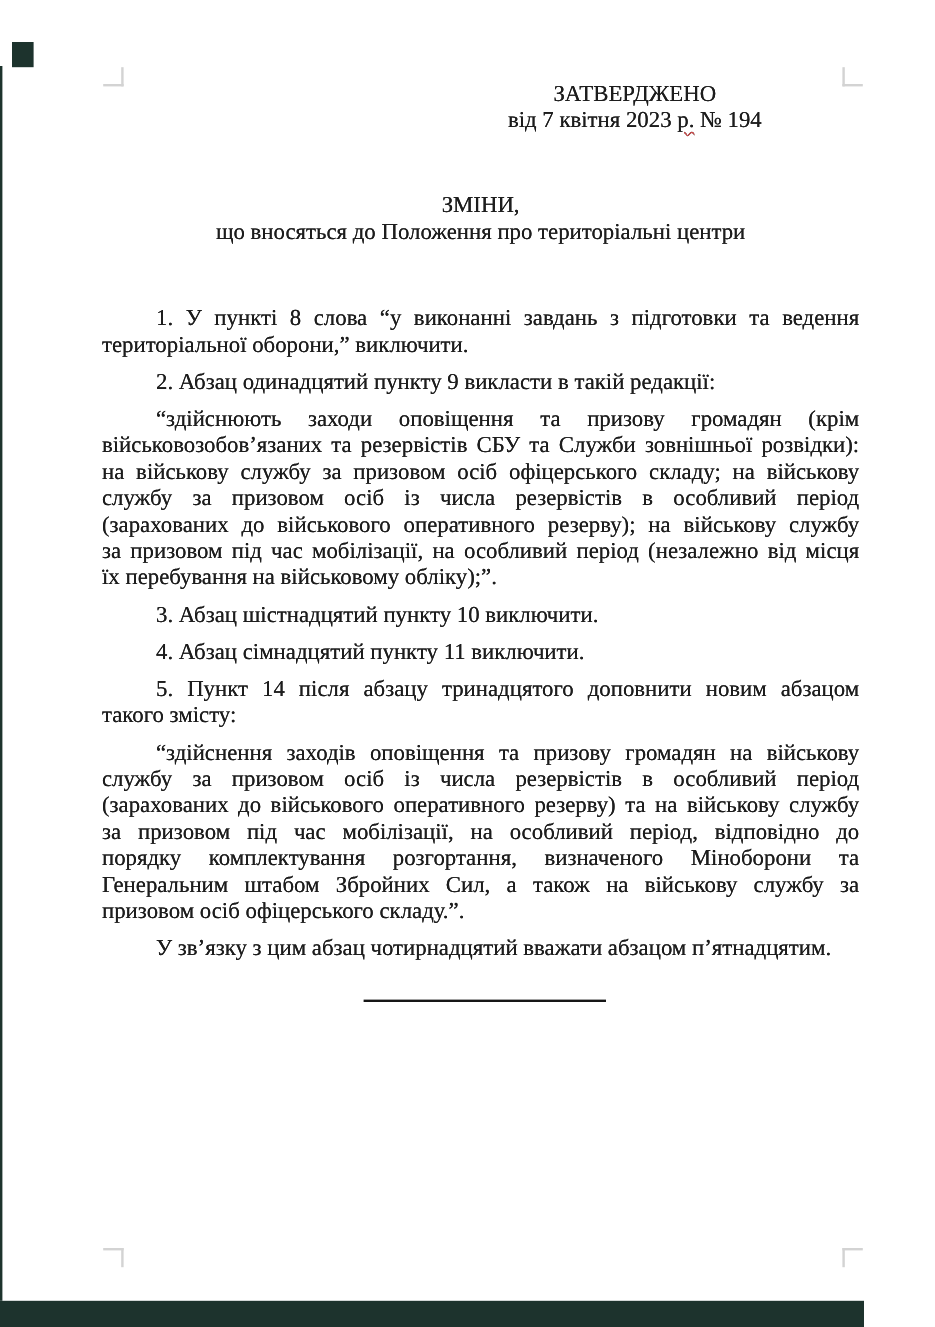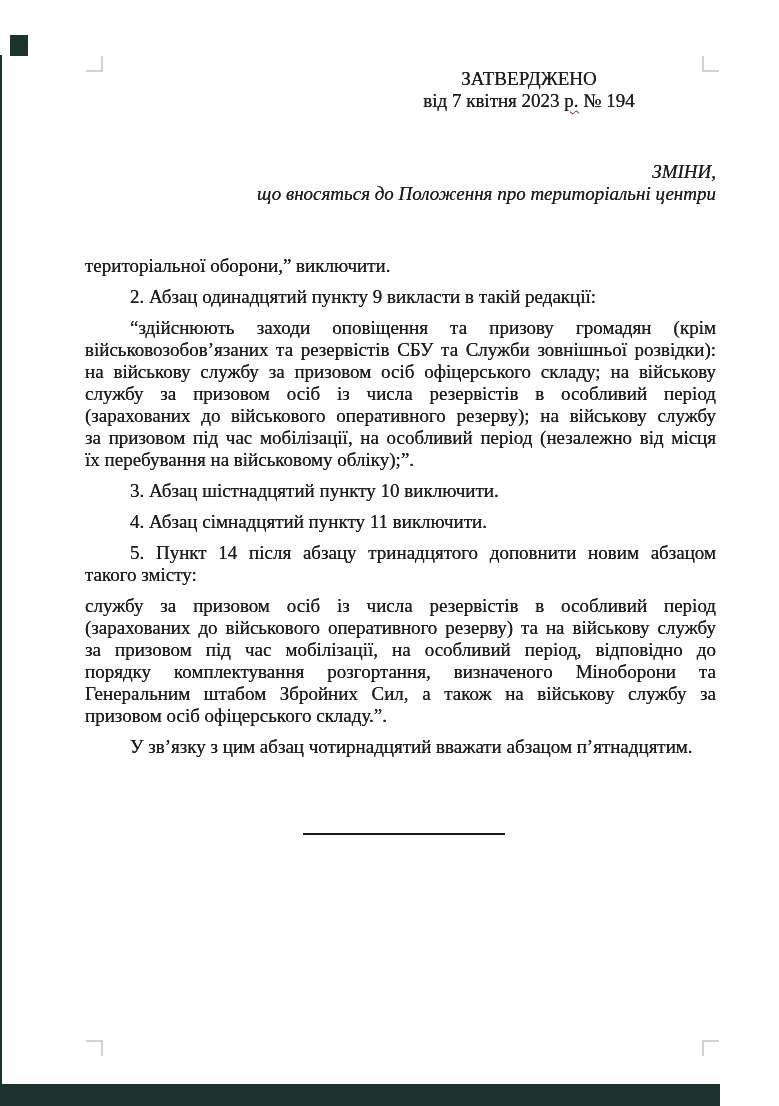--- a/index.html
+++ b/index.html
@@ -42,23 +42,22 @@
     white-space: nowrap;
   }
   .squiggle {
     text-decoration: underline wavy var(--c-squiggle, #d04545);
     text-decoration-thickness: 1px;
     text-underline-offset: 3px;
   }
   .doctitle {
     position: absolute;
     left: 85px; top: 161px; width: 631px;
-    text-align: right;
+    text-align: center;
     white-space: nowrap;
-    font-style: italic;
   }
   .docbody {
     position: absolute;
     left: 85px; top: 255px; width: 631px;
   }
   .para { margin: 0 0 9px 0; }
   .bline { text-align: justify; text-align-last: justify; }
   .bline.first { text-indent: 45px; }
   .bline.last { text-align-last: left; }
   .divider {
@@ -87,20 +86,21 @@
     <div><span>від 7 квітня 2023 </span><span class="squiggle">р.</span><span> № 194</span></div>
   </div>
 
   <div class="doctitle txt">
     <div>ЗМІНИ,</div>
     <div>що вносяться до Положення про територіальні центри</div>
   </div>
 
   <div class="docbody txt">
       <div class="para">
+        <div class="bline first">1. У пункті 8 слова “у виконанні завдань з підготовки та ведення</div>
         <div class="bline last">територіальної оборони,” виключити.</div>
       </div>
       <div class="para">
         <div class="bline first last">2. Абзац одинадцятий пункту 9 викласти в такій редакції:</div>
       </div>
       <div class="para">
         <div class="bline first">“здійснюють заходи оповіщення та призову громадян (крім</div>
         <div class="bline">військовозобов’язаних та резервістів СБУ та Служби зовнішньої розвідки):</div>
         <div class="bline">на військову службу за призовом осіб офіцерського складу; на військову</div>
         <div class="bline">службу за призовом осіб із числа резервістів в особливий період</div>
@@ -112,20 +112,21 @@
         <div class="bline first last">3. Абзац шістнадцятий пункту 10 виключити.</div>
       </div>
       <div class="para">
         <div class="bline first last">4. Абзац сімнадцятий пункту 11 виключити.</div>
       </div>
       <div class="para">
         <div class="bline first">5. Пункт 14 після абзацу тринадцятого доповнити новим абзацом</div>
         <div class="bline last">такого змісту:</div>
       </div>
       <div class="para">
+        <div class="bline first">“здійснення заходів оповіщення та призову громадян на військову</div>
         <div class="bline">службу за призовом осіб із числа резервістів в особливий період</div>
         <div class="bline">(зарахованих до військового оперативного резерву) та на військову службу</div>
         <div class="bline">за призовом під час мобілізації, на особливий період, відповідно до</div>
         <div class="bline">порядку комплектування розгортання, визначеного Міноборони та</div>
         <div class="bline">Генеральним штабом Збройних Сил, а також на військову службу за</div>
         <div class="bline last">призовом осіб офіцерського складу.”.</div>
       </div>
       <div class="para">
         <div class="bline first last">У зв’язку з цим абзац чотирнадцятий вважати абзацом п’ятнадцятим.</div>
       </div>

